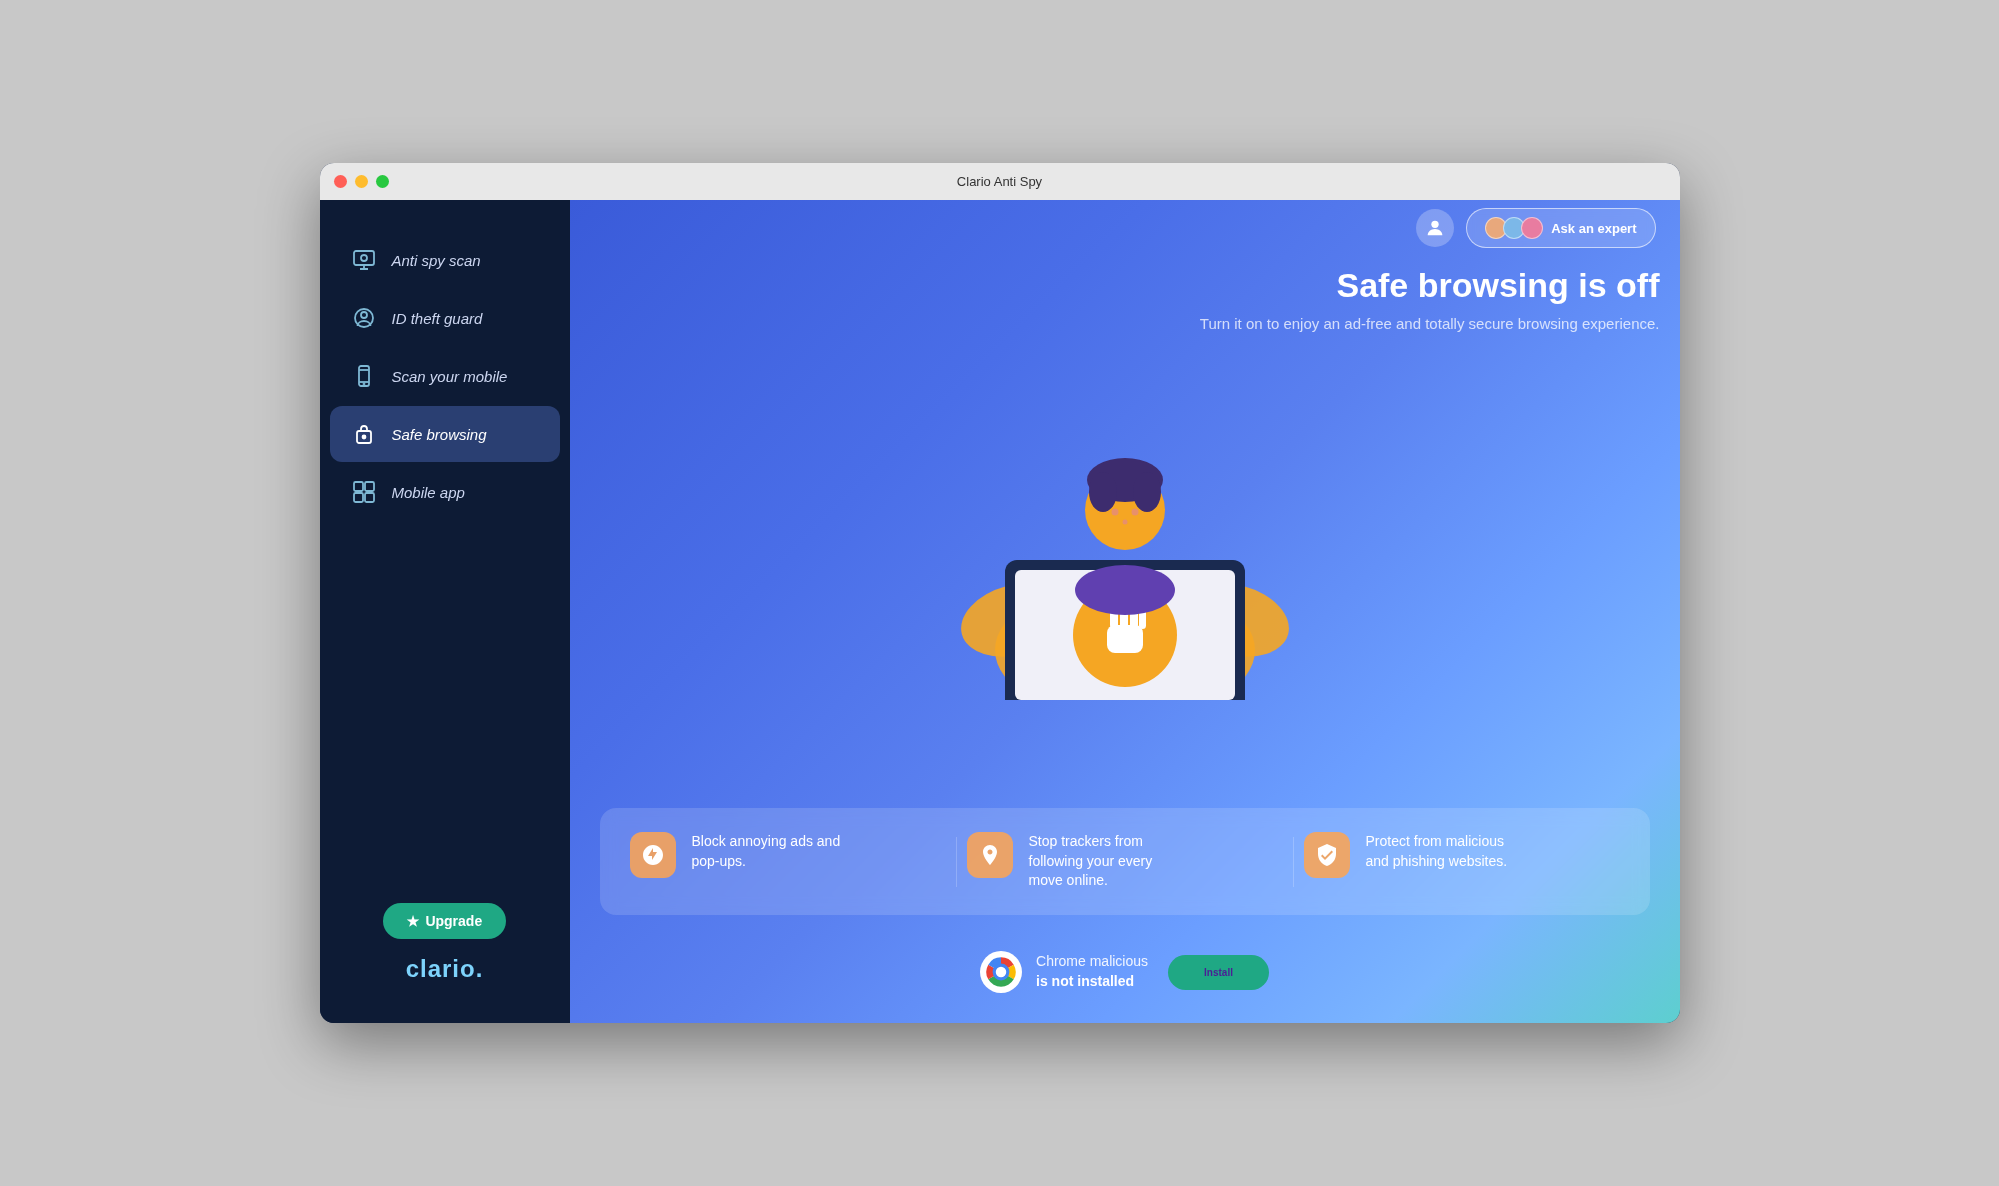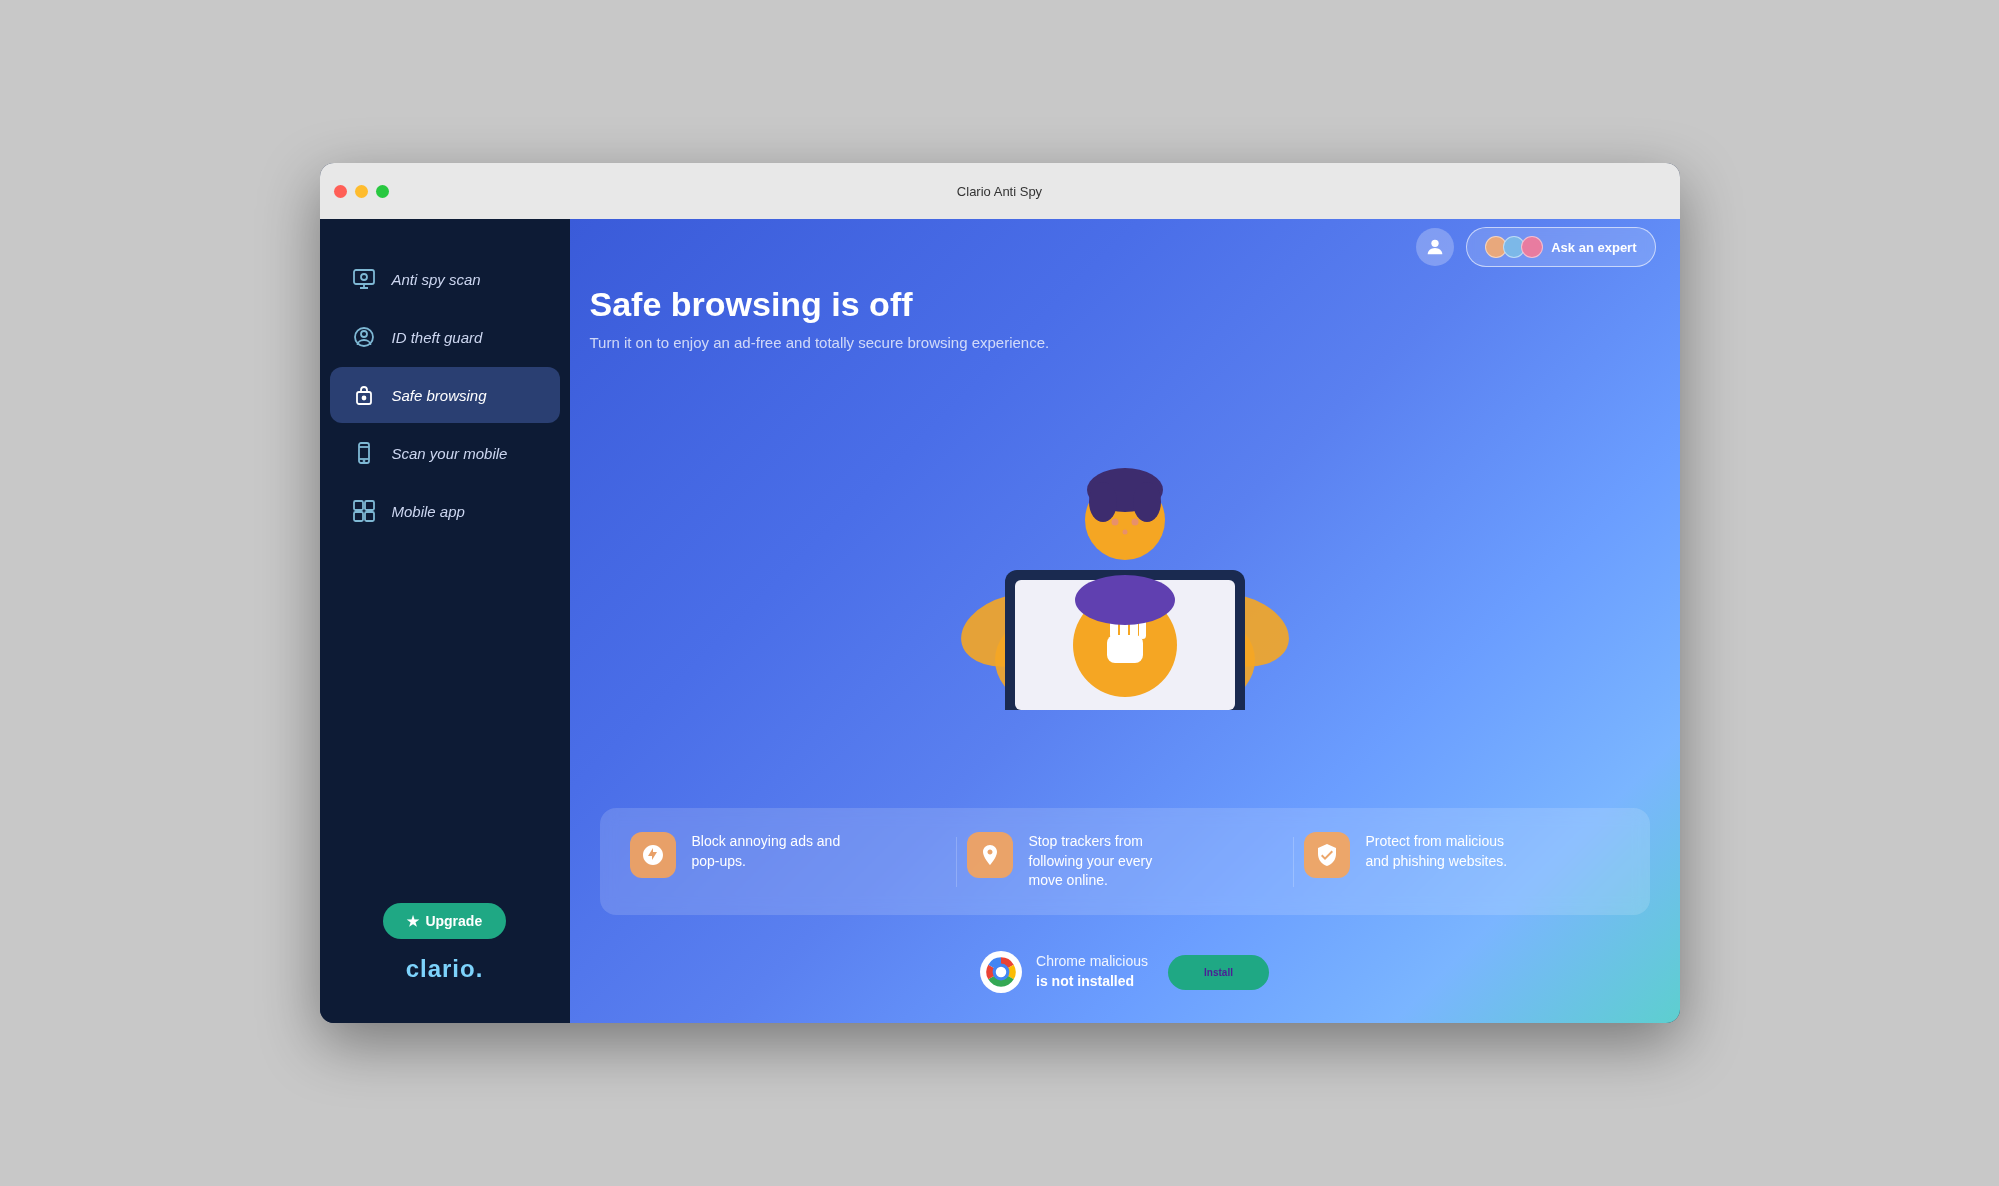--- a/index.html
+++ b/index.html
@@ -18,21 +18,21 @@
       height: 860px;
       border-radius: 14px;
       overflow: hidden;
       box-shadow: 0 20px 60px rgba(0,0,0,0.4);
       display: flex;
       flex-direction: column;
       background: #1a2a4a;
     }
 
     .titlebar {
-      height: 56px;
+      height: 37px;
       background: #e8e8e8;
       display: flex;
       align-items: center;
       justify-content: center;
       position: relative;
       flex-shrink: 0;
     }
     .titlebar-title {
       font-size: 13px;
       font-weight: 500;
@@ -192,21 +192,21 @@
       border: 1.5px solid rgba(255,255,255,0.5);
       overflow: hidden;
       margin-left: -4px;
     }
     .expert-avatar:first-child { margin-left: 0; }
     .ea-1 { background: #e8a87c; }
     .ea-2 { background: #7cb8e8; }
     .ea-3 { background: #e87ca0; }
 
     .hero-section {
-      text-align: left;
+      text-align: right;
       padding: 10px 20px 0;
     }
     .hero-title {
       font-size: 34px;
       font-weight: 700;
       color: #fff;
       margin-bottom: 10px;
     }
     .hero-subtitle {
       font-size: 15px;
@@ -345,41 +345,41 @@
           <span class="sidebar-icon">
             <svg viewBox="0 0 24 24" fill="none" stroke="#7eb8d4" stroke-width="1.8">
               <circle cx="12" cy="12" r="9"></circle>
               <circle cx="12" cy="9" r="3"></circle>
               <path d="M5.5 20c0-3 3-5 6.5-5s6.5 2 6.5 5"></path>
             </svg>
           </span>
           <span>ID theft guard</span>
         </div>
 
-        <div class="sidebar-item active">
-          <span class="sidebar-icon">
-            <svg viewBox="0 0 24 24" fill="none" stroke="#fff" stroke-width="1.8">
-              <path d="M9 9V7a3 3 0 0 1 6 0v2"></path>
-              <rect x="5" y="9" width="14" height="12" rx="2"></rect>
-              <circle cx="12" cy="15" r="1.5" fill="#fff"></circle>
-            </svg>
-          </span>
-          <span>Safe browsing</span>
-        </div>
-
         <div class="sidebar-item">
           <span class="sidebar-icon">
             <svg viewBox="0 0 24 24" fill="none" stroke="#7eb8d4" stroke-width="1.8">
               <rect x="7" y="2" width="10" height="20" rx="2"></rect>
               <line x1="7" y1="6" x2="17" y2="6"></line>
               <line x1="7" y1="18" x2="17" y2="18"></line>
               <circle cx="12" cy="20" r="0.5" fill="#7eb8d4"></circle>
             </svg>
           </span>
           <span>Scan your mobile</span>
+        </div>
+
+        <div class="sidebar-item active">
+          <span class="sidebar-icon">
+            <svg viewBox="0 0 24 24" fill="none" stroke="#fff" stroke-width="1.8">
+              <path d="M9 9V7a3 3 0 0 1 6 0v2"></path>
+              <rect x="5" y="9" width="14" height="12" rx="2"></rect>
+              <circle cx="12" cy="15" r="1.5" fill="#fff"></circle>
+            </svg>
+          </span>
+          <span>Safe browsing</span>
         </div>
 
         <div class="sidebar-item">
           <span class="sidebar-icon">
             <svg viewBox="0 0 24 24" fill="none" stroke="#7eb8d4" stroke-width="1.8">
               <rect x="2" y="2" width="9" height="9" rx="1.5"></rect>
               <rect x="13" y="2" width="9" height="9" rx="1.5"></rect>
               <rect x="2" y="13" width="9" height="9" rx="1.5"></rect>
               <rect x="13" y="13" width="9" height="9" rx="1.5"></rect>
             </svg>

